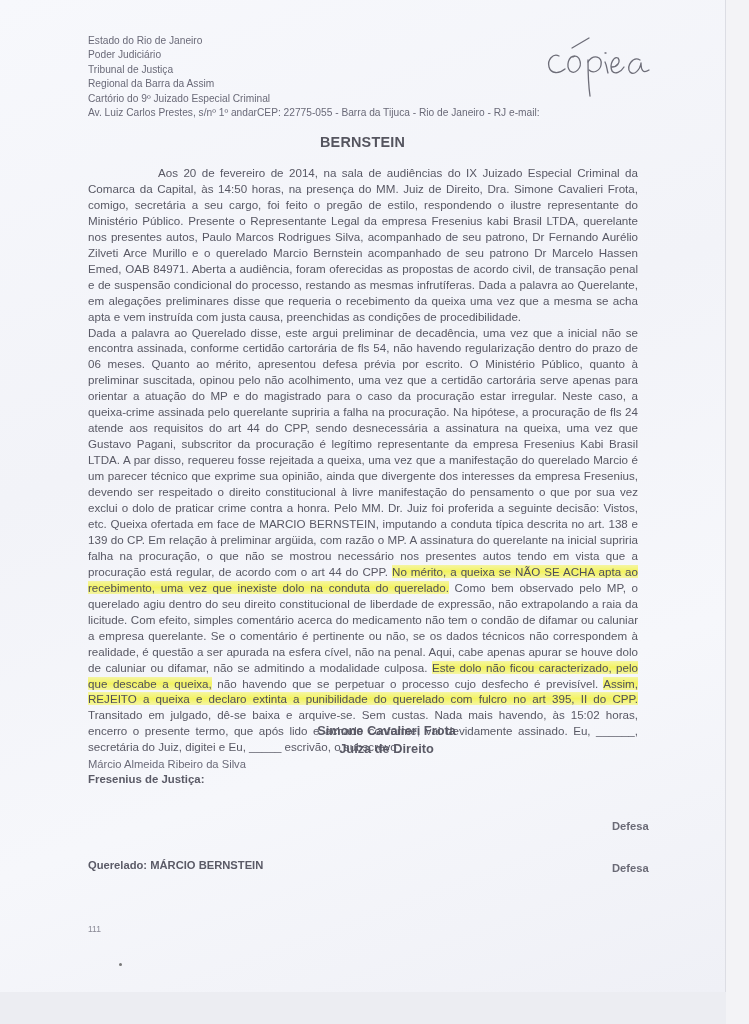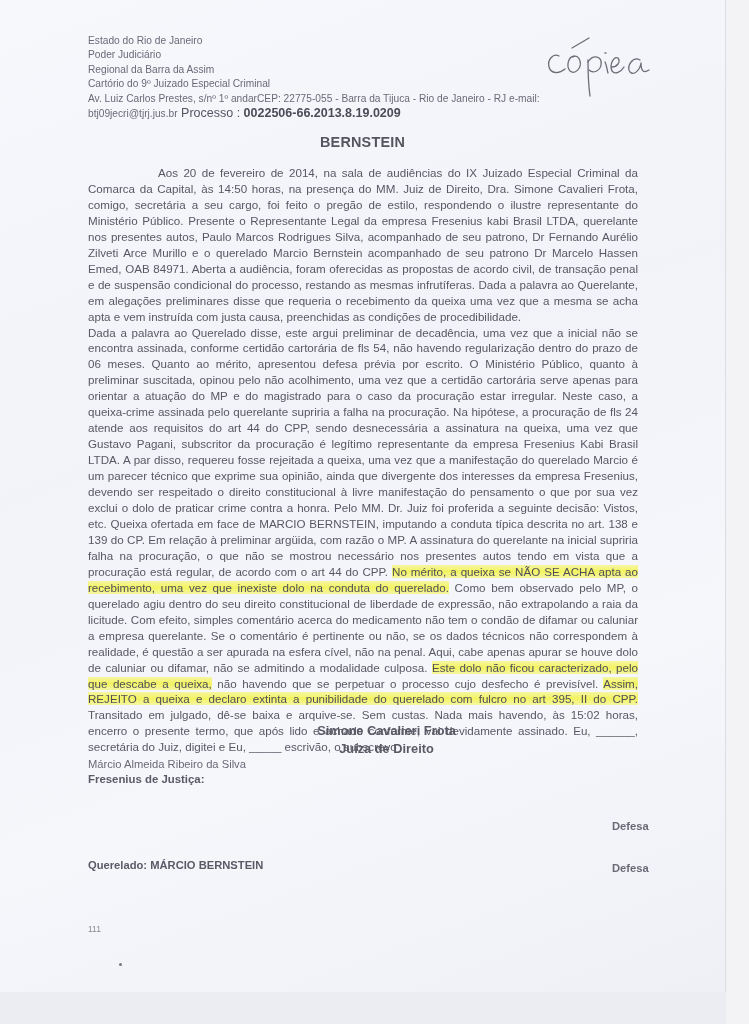--- a/index.html
+++ b/index.html
@@ -76,26 +76,24 @@
     }
   </style>
 </head>
 <body>
 
 <div class="page">
 
   <div class="header">
     <div class="line">Estado do Rio de Janeiro</div>
     <div class="line">Poder Judiciário</div>
+    <div class="line">Tribunal de Justiça</div>
     <div class="line">Regional da Barra da Assim</div>
     <div class="line">Cartório do 9º Juizado Especial Criminal</div>
     <div class="line">Av. Luiz Carlos Prestes, s/nº 1º andarCEP: 22775-055 - Barra da Tijuca - Rio de Janeiro - RJ    e-mail:</div>
-    <div class="line">
-      <span>btj09jecri@tjrj.jus.br</span><span class="process-label"> Processo : </span><span class="process-number">0022506-66.2013.8.19.0209</span>
-    </div>
   </div>
 
   <div class="handwriting">
     <svg width="125" height="80" viewBox="0 0 125 80">
       <g fill="none" stroke="#6d6d78" stroke-width="1.3" stroke-linecap="round" stroke-linejoin="round">
         <path d="M14 36 C8 33 2 40 4 47 C6 54 14 54 20 49"></path>
         <path d="M30 36 C23 36 21 46 25 51 C30 55 37 48 35 41 C34 37 31 35 28 37"></path>
         <path d="M27 28 L44 18"></path>
         <path d="M43 40 C43 52 43 62 45 76"></path>
         <path d="M43 42 C48 34 58 36 56 45 C55 51 48 54 44 50"></path>

